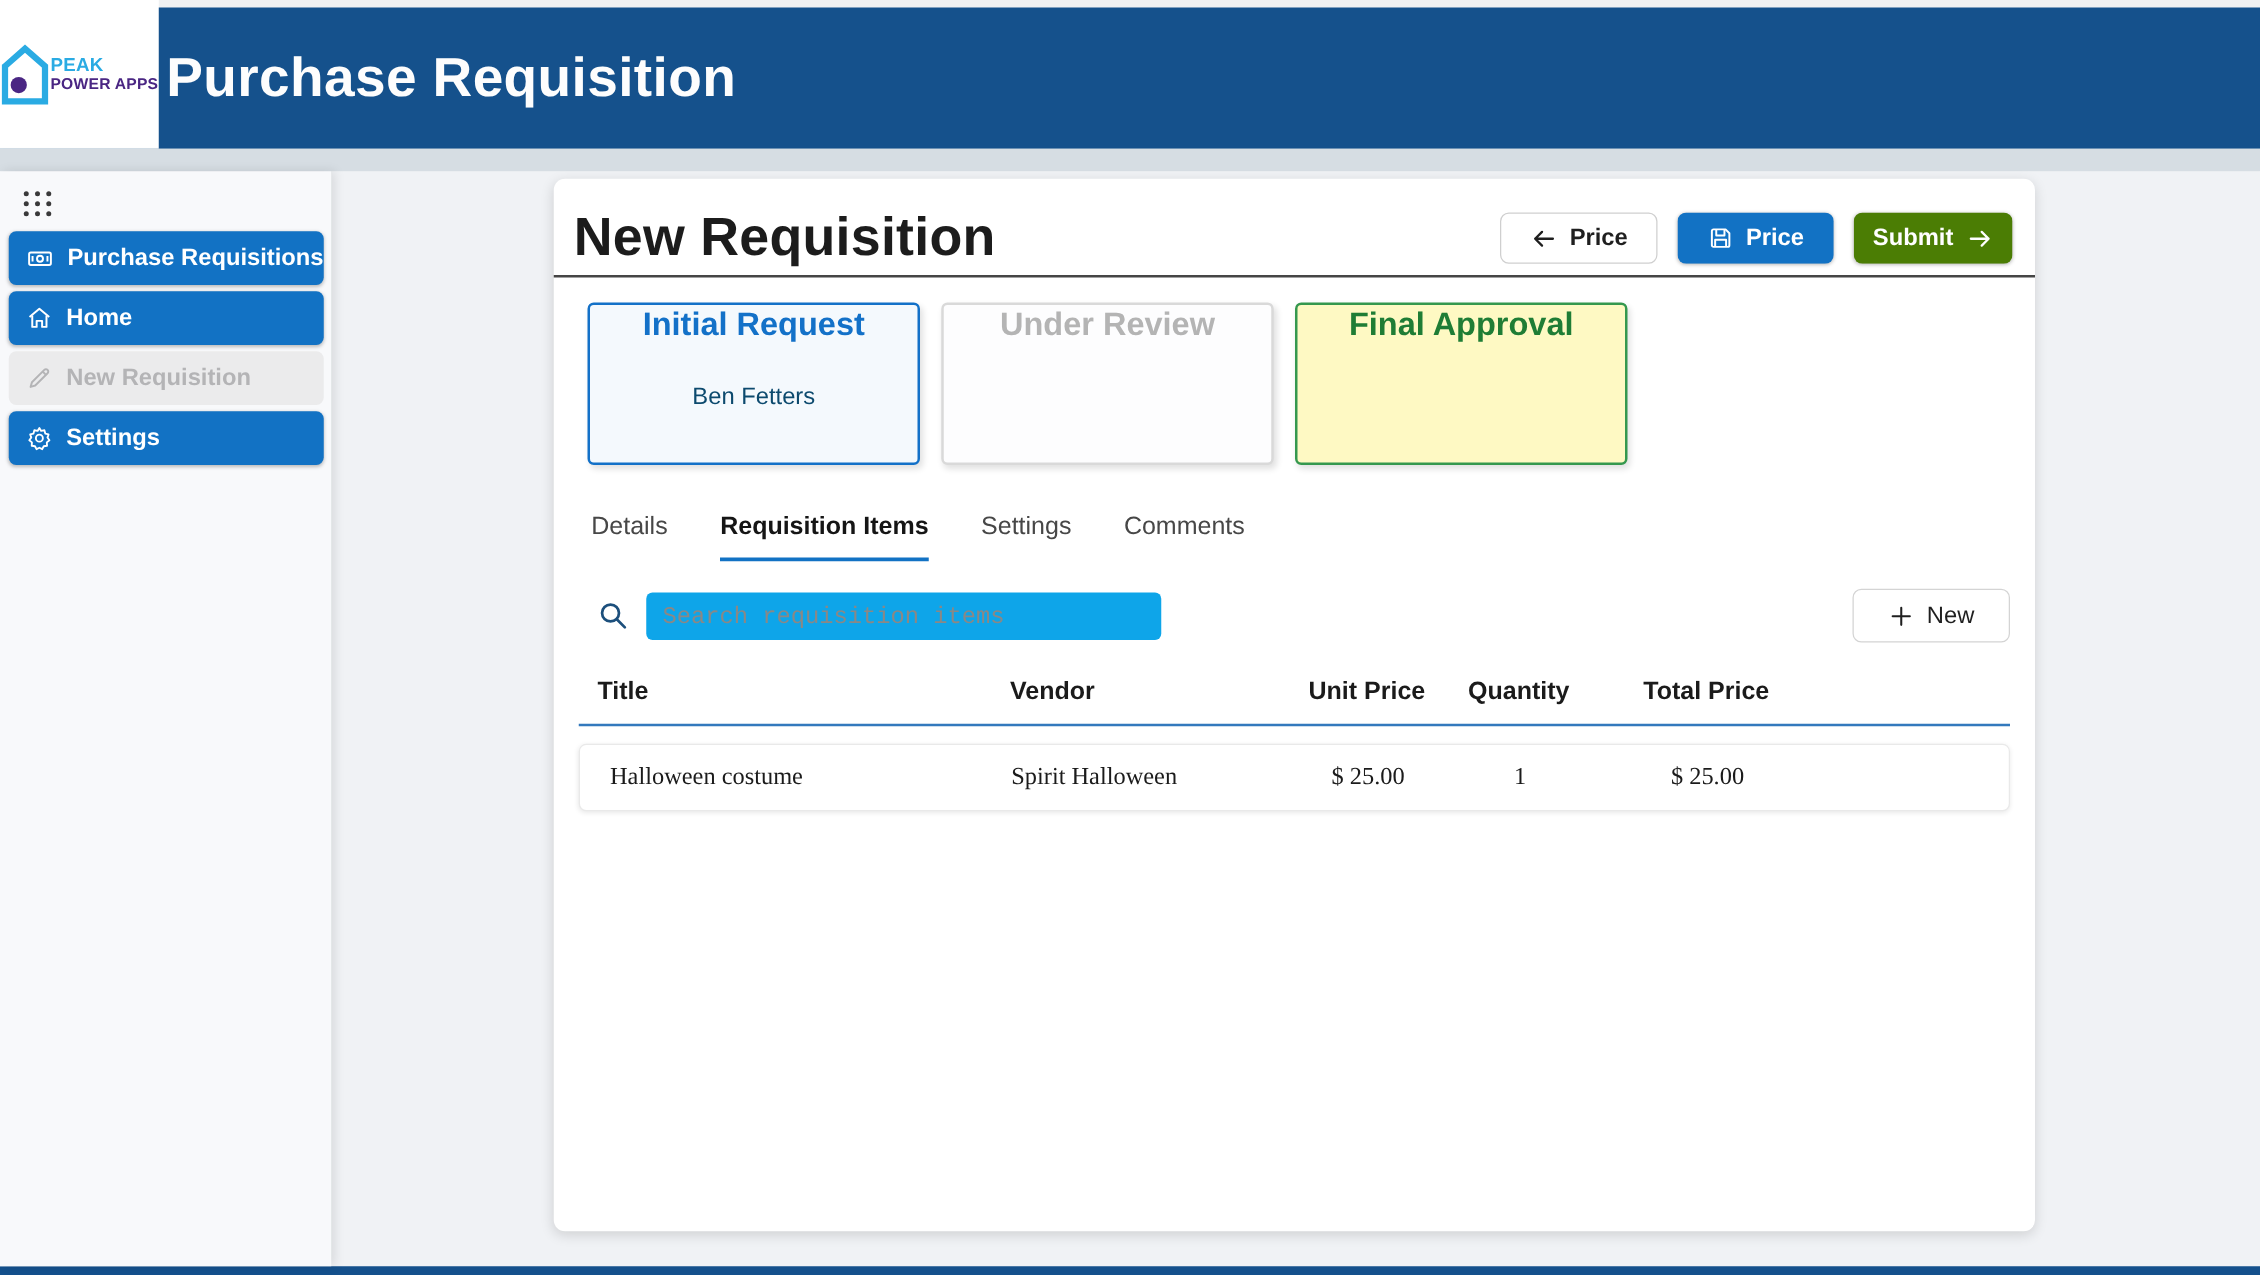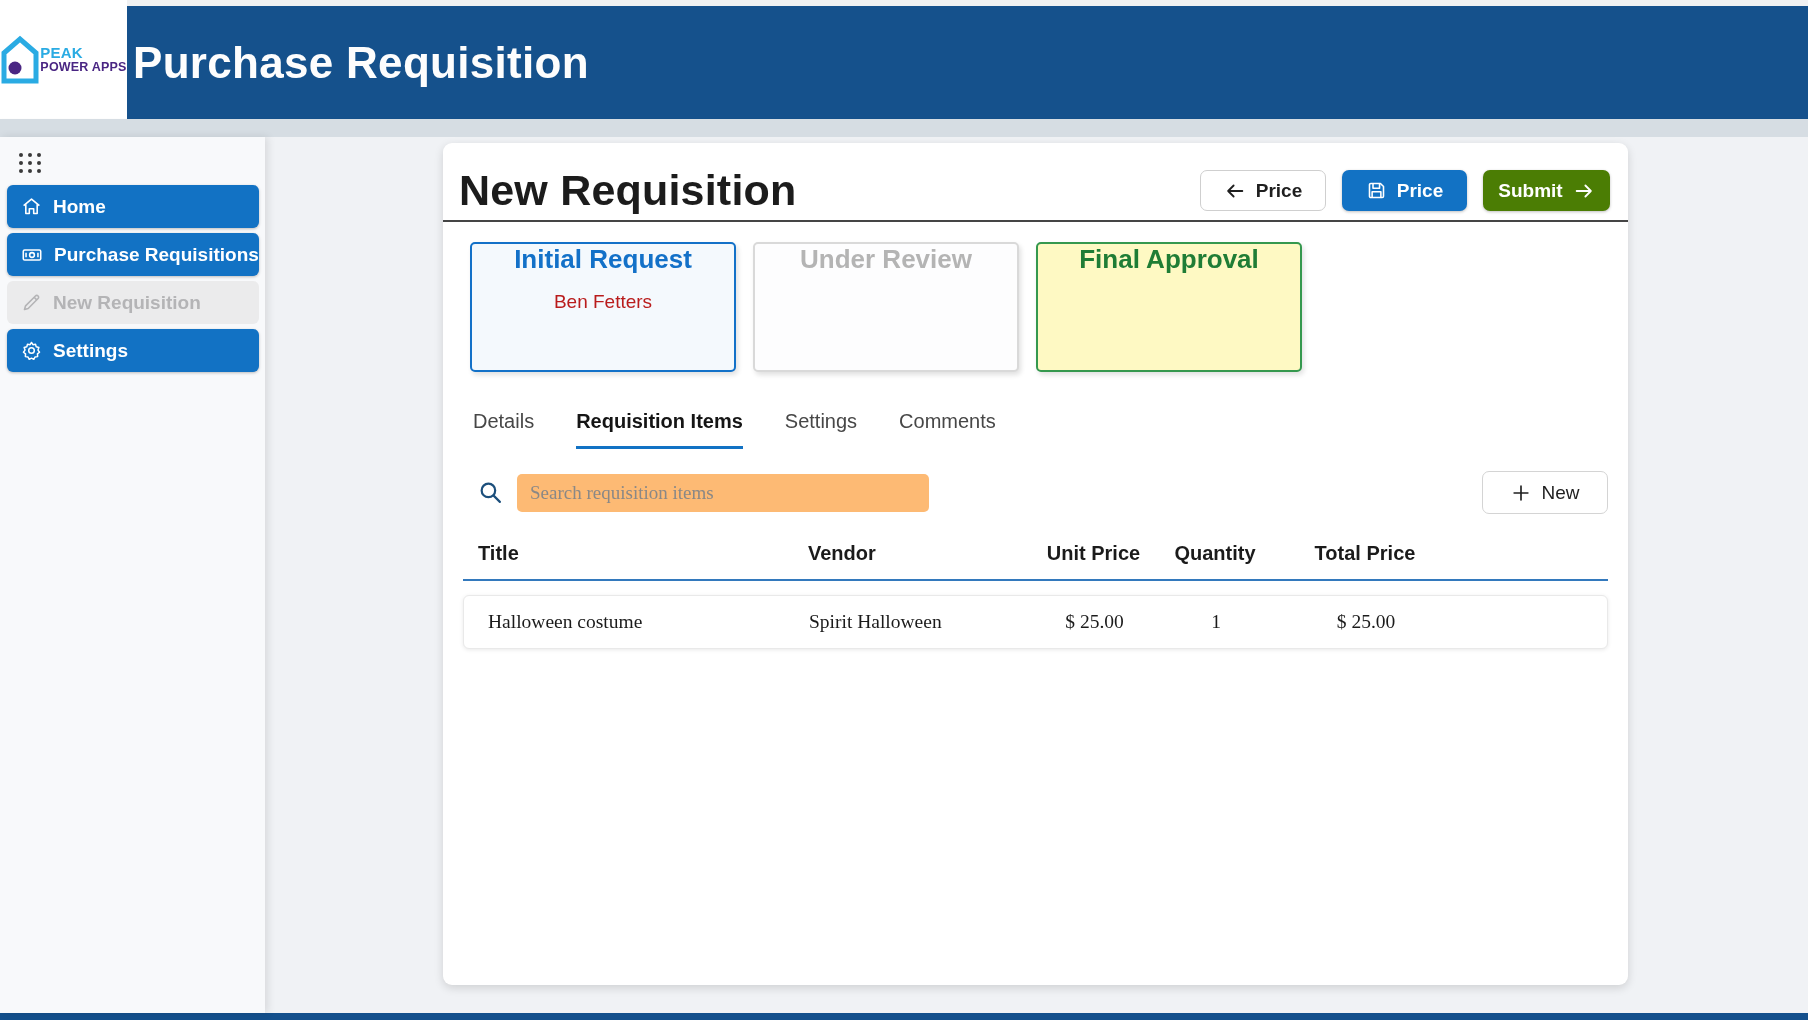--- a/index.html
+++ b/index.html
@@ -53,39 +53,39 @@
     gap:10px; font-size:19px; font-weight:bold; cursor:pointer; border:1px solid transparent; }
   .btn-back { width:126px; background:#ffffff; border-color:#cfcfcf; color:#1f1f1f; }
   .btn-save { width:125px; background:#1272c4; color:#ffffff; box-shadow:0 1px 3px rgba(0,0,0,0.25); }
   .btn-submit { width:127px; background:#4b7d04; color:#ffffff; box-shadow:0 1px 3px rgba(0,0,0,0.25); }
 
   
   .stages { display:flex; gap:17px; margin:20px 0 0 27px; }
   .stage { width:266px; height:130px; border-radius:5px; border:2px solid; text-align:center;
     box-shadow:2px 3px 5px rgba(0,0,0,0.12); cursor:pointer; }
   .stage-title { font-size:26px; font-weight:bold; margin-top:0; }
-  .stage-sub { font-size:19px; color:#b91c1c; margin-top:16px;text-align:center; }
+  .stage-sub { font-size:19px; color:#0c4a6e; margin-top:32px;text-align:center; }
   .stage-initial { border-color:#1371c8; background:#f4f9fd; }
   .stage-initial .stage-title { color:#1371c8; }
   .stage-review { border-color:#d9d9d9; background:#fdfdfe; }
   .stage-review .stage-title { color:#b4b4b4; }
   .stage-final { border-color:#35984e; background:#fef9c3; }
   .stage-final .stage-title { color:#1f7d35; }
 
   
   .tabs { display:flex; gap:42px; margin:38px 0 0 30px; }
   .tab { font-size:20px; color:#474747; padding-bottom:13px; cursor:pointer;
     border-bottom:3px solid transparent; }
   .tab.active { color:#151515; font-weight:bold; border-bottom-color:#1272c4; }
 
   
   .toolbar { display:flex; align-items:center; margin:22px 20px 0 20px; }
   .search-icon { margin:0 14px 0 15px; }
-  .search-input { width:412px; height:38px; background:#fdba74; border:none; border-radius:5px;
-    padding:0 13px; font-size:19px; color:#333; font-family:Liberation Serif, serif; outline:none; }
+  .search-input { width:412px; height:38px; background:#0ea5e9; border:none; border-radius:5px;
+    padding:0 13px; font-size:19px; color:#333; font-family:Liberation Mono, monospace; outline:none; }
   .search-input::placeholder { color:#8a8886; }
   .btn-new { width:126px; height:43px; margin-left:auto; background:#ffffff;
     border:1px solid #d4d4d4; border-radius:7px; color:#1f1f1f; display:flex;
     align-items:center; justify-content:center; gap:9px; font-size:19px; cursor:pointer; }
 
   
   .grid-cols { display:grid; grid-template-columns:345px 219px 133px 110px 190px 1fr; align-items:center; }
   .table-head { margin:28px 20px 0 20px; font-size:20px; font-weight:bold; color:#1b1b1b;
     padding-bottom:14px; border-bottom:2px solid #3379bd; }
   .th-title { padding-left:15px; }
@@ -131,33 +131,33 @@
           <circle cx="4" cy="13" r="2"></circle>
             <circle cx="13" cy="13" r="2"></circle>
             <circle cx="22" cy="13" r="2"></circle>
           <circle cx="4" cy="21" r="2"></circle>
             <circle cx="13" cy="21" r="2"></circle>
             <circle cx="22" cy="21" r="2"></circle>
         </g>
       </svg>
       <div class="nav">
         <button class="nav-btn">
-          <svg width="21" height="21" viewBox="0 0 24 24" fill="none" stroke="#ffffff" stroke-width="1.8" stroke-linejoin="round">
-            <path d="M3 11 L12 3.5 L21 11"></path>
-            <path d="M5.5 9.5 V20 H9.5 V14.5 H14.5 V20 H18.5 V9.5"></path>
-          </svg>
-          <span>Home</span>
-        </button>
-        <button class="nav-btn">
           <svg width="22" height="22" viewBox="0 0 24 24" fill="none" stroke="#ffffff" stroke-width="1.7" stroke-linejoin="round">
             <rect x="2.5" y="6.5" width="19" height="11" rx="1.5"></rect>
             <circle cx="12" cy="12" r="2.6"></circle>
             <path d="M5.5 9.5 v5 M18.5 9.5 v5"></path>
           </svg>
           <span>Purchase Requisitions</span>
+        </button>
+        <button class="nav-btn">
+          <svg width="21" height="21" viewBox="0 0 24 24" fill="none" stroke="#ffffff" stroke-width="1.8" stroke-linejoin="round">
+            <path d="M3 11 L12 3.5 L21 11"></path>
+            <path d="M5.5 9.5 V20 H9.5 V14.5 H14.5 V20 H18.5 V9.5"></path>
+          </svg>
+          <span>Home</span>
         </button>
         <button class="nav-btn disabled">
           <svg width="21" height="21" viewBox="0 0 24 24" fill="none" stroke="#b4b4b6" stroke-width="1.8" stroke-linejoin="round">
             <path d="M4 20 L5.2 15.8 L16.5 4.5 A1.8 1.8 0 0 1 19.5 7.5 L8.2 18.8 Z"></path>
             <path d="M15 6 L18 9"></path>
           </svg>
           <span>New Requisition</span>
         </button>
         <button class="nav-btn">
           <svg width="21" height="21" viewBox="0 0 24 24" fill="none" stroke="#ffffff" stroke-width="1.7" stroke-linejoin="round">

